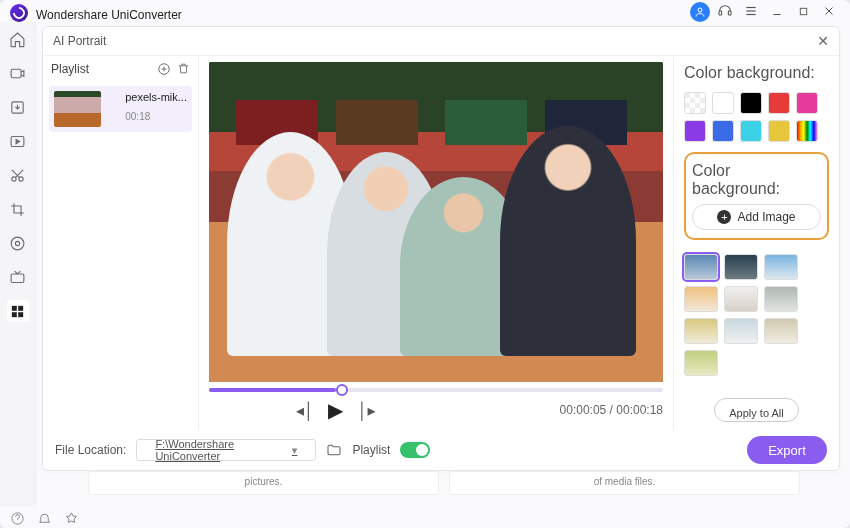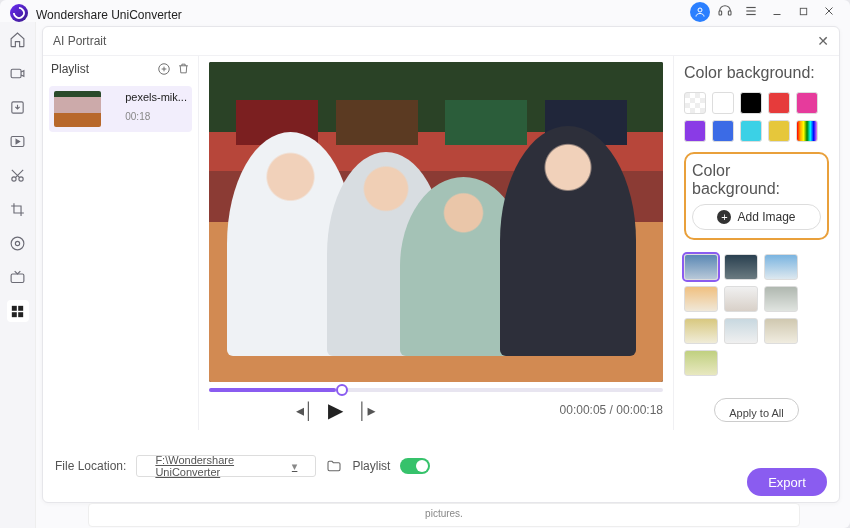--- a/index.html
+++ b/index.html
@@ -63,21 +63,21 @@
 .bg-grid{ display:flex; flex-wrap:wrap; gap:6px; margin-top:4px;}
 .bg-th{ width:34px; height:26px; border-radius:3px; border:1px solid #ddd; cursor:pointer; background:#b8c8d8;}
 .bg-th.sel{ outline:2px solid #8a5cf0; outline-offset:0;}
 .apply-btn{ margin-top:auto; align-self:center; border:1px solid #ccc; background:#fff; border-radius:13px; height:24px; padding:8px 14px; font-size:11px; cursor:pointer; color:#444;}
 .footer{ display:flex; align-items:center; padding:6px 12px; gap:10px; font-size:12px; color:#555;}
 .footer .loc-box{ width:180px; height:22px; border:1px solid #ddd; background:#fff; border-radius:3px; display:flex; align-items:center; padding:0 18px; font-size:11px; color:#555;text-decoration:underline;}
 .footer .loc-box .chev{ margin-left:auto; color:#888;}
 .footer .folder{ color:#666; cursor:pointer;}
 .footer .toggle{ width:30px; height:16px; background:#36c26b; border-radius:10px; position:relative; cursor:pointer;}
 .footer .toggle:after{ content:""; position:absolute; right:2px; top:2px; width:12px; height:12px; background:#fff; border-radius:50%;}
-.footer .export{ margin-left:auto; background:#8a5cf0; color:#fff; border:none; border-radius:15px; height:28px; width:80px; font-size:13px; cursor:pointer;margin-top:32px;}
+.footer .export{ margin-left:auto; background:#8a5cf0; color:#fff; border:none; border-radius:15px; height:28px; width:80px; font-size:13px; cursor:pointer;}
 .bottom-cards{ display:flex; gap:10px; padding:0 40px 6px 46px; font-size:10px; color:#888;}
 .bottom-cards .card{ flex:1; text-align:center; background:#fff; border:1px solid #eee; border-radius:4px; padding:4px 6px; height:24px; overflow:hidden;}
 .bottomnav{ display:flex; gap:12px; padding:4px 10px; color:#888; }
 .bottomnav span{cursor:pointer; font-size:14px;}
 svg{display:block;}
 </style>
 </head>
 <body>
 
 <div class="app">
@@ -295,20 +295,21 @@
               </svg>
             </span>
           <span>Playlist</span>
           <div class="toggle"></div>
           <button class="export">Export</button>
         </div>
       </div>
 
       <div class="bottom-cards">
         <div class="card">pictures.</div>
+        <div class="card">of media files.</div>
       </div>
     </div>
 
   </div>
 
   <div class="bottomnav">
     <span>
         <svg width="15" height="15" viewBox="0 0 24 24" fill="none" stroke="#888" stroke-width="1.6">
           <circle cx="12" cy="12" r="9"></circle>
           <path d="M9 9a3 3 0 1 1 4 2.8c-.8.4-1 1-1 2.2M12 18h.01"></path>

